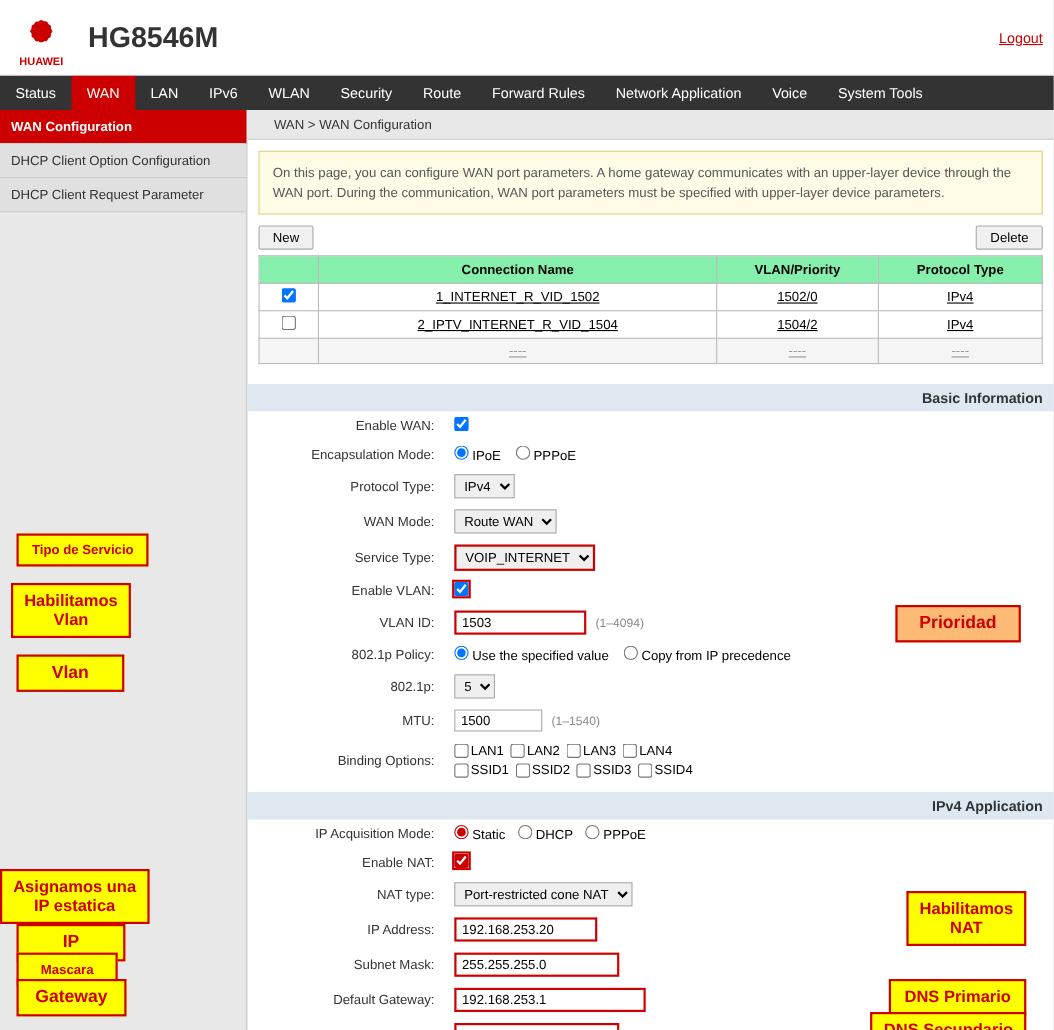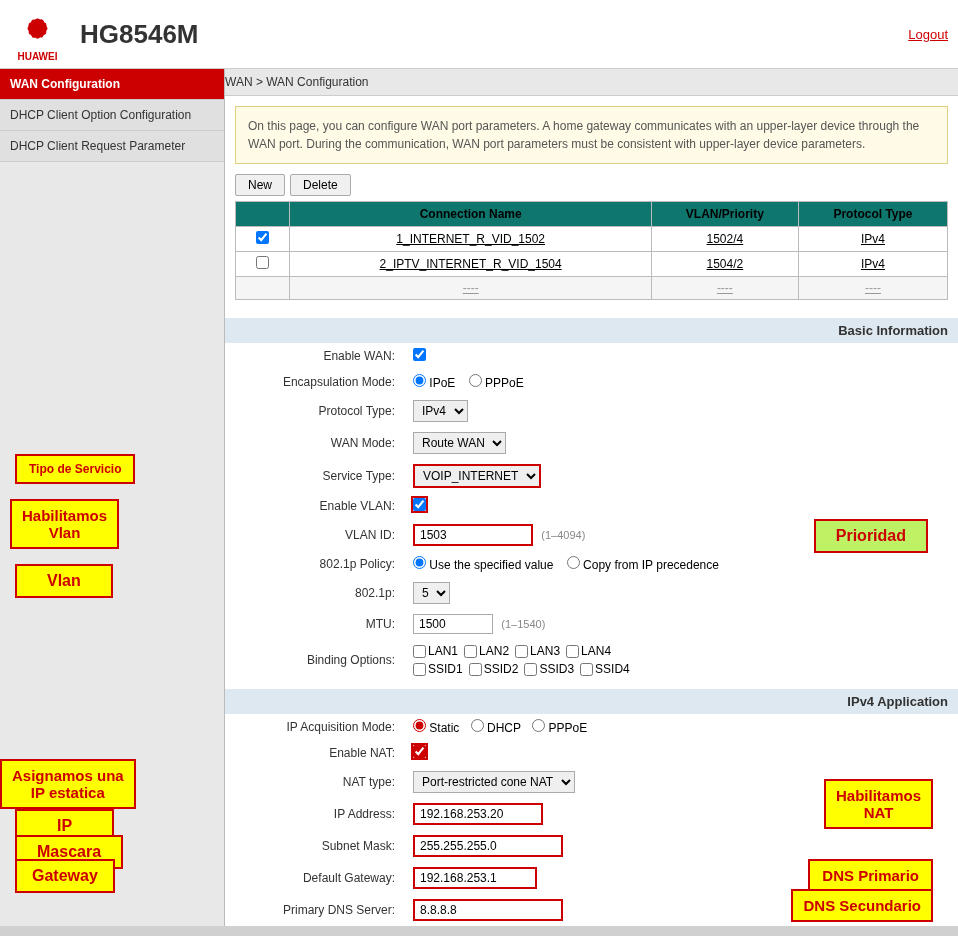--- a/index.html
+++ b/index.html
@@ -20,30 +20,30 @@
 
     
     .main-layout { display: flex; min-height: 850px; }
     .sidebar { background: #e8e8e8; width: 225px; flex-shrink: 0; border-right: 1px solid #bbb; }
     .sidebar-item { padding: 8px 10px; font-size: 12px; cursor: pointer; border-bottom: 1px solid #ccc; }
     .sidebar-item.active { background: #c00; color: white; font-weight: bold; }
     .sidebar-item:not(.active) { background: #e0e0e0; color: #333; }
 
     
     .content { flex: 1; background: white; padding: 0; }
-    .breadcrumb { background: #e8e8e8; padding: 6px 0; font-size: 12px; color: #333; border-bottom: 1px solid #ccc; }
+    .breadcrumb { background: #e8e8e8; padding: 6px 24px; font-size: 12px; color: #333; border-bottom: 1px solid #ccc; }
     .info-box { background: #fffbe6; border: 1px solid #e0d080; margin: 10px; padding: 10px 12px; font-size: 12px; color: #555; line-height: 1.5; }
 
     
     .table-area { padding: 0 10px 10px 10px; }
-    .table-buttons { display: flex; justify-content: flex-start; gap: 5px; margin-bottom: 5px; }
+    .table-buttons { display: flex; justify-content: space-between; gap: 5px; margin-bottom: 5px; }
     .btn { padding: 3px 12px; font-size: 12px; cursor: pointer; border: 1px solid #aaa; background: #f0f0f0; border-radius: 2px; }
 
     table.config-table { width: 100%; border-collapse: collapse; font-size: 12px; }
-    table.config-table th { background: #0f766e; border: 1px solid #bbb; padding: 5px 1px; text-align: center; }
+    table.config-table th { background: #86efac; border: 1px solid #bbb; padding: 5px 1px; text-align: center; }
     table.config-table td { border: 1px solid #bbb; padding: 4px 8px; text-align: center; text-decoration: underline; }
     table.config-table tr.dashes td { background: #f5f5f5; color: #999; }
 
     
     .section-title { background: #dde8f0; font-weight: bold; font-size: 13px; padding: 5px 10px; margin-top: 8px; color: #333; text-align: right; }
     .form-table { width: 100%; border-collapse: collapse; }
     .form-table td { padding: 5px 8px; vertical-align: middle; font-size: 12px; }
     .form-table td.label-cell { width: 180px; color: #333; text-align: right; padding-right: 10px; white-space: nowrap; }
     .form-table td.value-cell { }
 
@@ -78,54 +78,67 @@
           <ellipse cx="27.5" cy="22.5" rx="10" ry="5" fill="#c00" transform="rotate(-60 27.5 22.5)"></ellipse>
           <ellipse cx="27.5" cy="22.5" rx="10" ry="5" fill="#c00" transform="rotate(120 27.5 22.5)"></ellipse>
         </svg>
         <span class="logo-text">HUAWEI</span>
       </div>
       <span class="model-name">HG8546M</span>
     </div>
     <button class="logout-btn">Logout</button>
   </div>
 
+  <div class="nav">
+    <div class="nav-item">Status</div>
+    <div class="nav-item active">WAN</div>
+    <div class="nav-item">LAN</div>
+    <div class="nav-item">IPv6</div>
+    <div class="nav-item">WLAN</div>
+    <div class="nav-item">Security</div>
+    <div class="nav-item">Route</div>
+    <div class="nav-item">Forward Rules</div>
+    <div class="nav-item">Network Application</div>
+    <div class="nav-item">Voice</div>
+    <div class="nav-item">System Tools</div>
+  </div>
 
   <div class="main-layout">
 
     <div class="sidebar">
       <div class="sidebar-item active">WAN Configuration</div>
       <div class="sidebar-item">DHCP Client Option Configuration</div>
       <div class="sidebar-item">DHCP Client Request Parameter</div>
     </div>
 
     <div class="content" style="position:relative;">
 
       <div class="breadcrumb">WAN &gt; WAN Configuration</div>
 
-      <div class="info-box">On this page, you can configure WAN port parameters. A home gateway communicates with an upper-layer device through the WAN port. During the communication, WAN port parameters must be consistent with upper-layer device parameters.</div>
+      <div class="info-box">On this page, you can configure WAN port parameters. A home gateway communicates with an upper-layer device through the WAN port. During the communication, WAN port parameters must be specified with upper-layer device parameters.</div>
 
       <div class="table-area">
         <div class="table-buttons">
           <button class="btn">New</button>
           <button class="btn">Delete</button>
         </div>
         <table class="config-table">
           <thead>
             <tr>
               <th></th>
               <th>Connection Name</th>
               <th>VLAN/Priority</th>
               <th>Protocol Type</th>
             </tr>
           </thead>
           <tbody>
             <tr>
               <td><input type="checkbox" checked="" style=""></td>
               <td>1_INTERNET_R_VID_1502</td>
-              <td>1502/4</td>
+              <td>1502/0</td>
               <td>IPv4</td>
             </tr>
             <tr>
               <td><input type="checkbox" style=""></td>
               <td>2_IPTV_INTERNET_R_VID_1504</td>
               <td>1504/2</td>
               <td>IPv4</td>
             </tr>
             <tr class="dashes">
               <td></td>
@@ -267,21 +280,21 @@
         </tr>
         <tr>
           <td class="label-cell">Subnet Mask:</td>
           <td class="value-cell">
             <input type="text" class="highlight" value="255.255.255.0" style="width: 150px;">
           </td>
         </tr>
         <tr>
           <td class="label-cell">Default Gateway:</td>
           <td class="value-cell">
-            <input type="text" class="highlight" value="192.168.253.1" style="width: 124px;">
+            <input type="text" class="highlight" value="192.168.253.1" style="width: 174px;">
           </td>
         </tr>
         <tr>
           <td class="label-cell">Primary DNS Server:</td>
           <td class="value-cell">
             <input type="text" class="highlight" value="8.8.8.8" style="width: 150px;">
           </td>
         </tr>
 
       </tbody>
@@ -290,25 +303,25 @@
       <div style="position:absolute; top:385px; left:-210px; background:#ffff00; border:2.5px solid #c00; color:#c00; font-weight:bold; font-size:12px; padding:6px 12px; text-align:center; white-space:nowrap; z-index:20;">Tipo de Servicio</div>
 
       <div style="position:absolute; top:430px; left:-215px; background:#ffff00; border:2.5px solid #c00; color:#c00; font-weight:bold; font-size:15px; padding:6px 10px; text-align:center; z-index:20;">Habilitamos<br>Vlan</div>
 
       <div style="position:absolute; top:495px; left:-210px; background:#ffff00; border:2.5px solid #c00; color:#c00; font-weight:bold; font-size:16px; padding:6px 30px; text-align:center; z-index:20;">Vlan</div>
 
       <div style="position:absolute; top:690px; left:-225px; background:#ffff00; border:2.5px solid #c00; color:#c00; font-weight:bold; font-size:15px; padding:6px 10px; text-align:center; z-index:20;">Asignamos una<br>IP estatica</div>
 
       <div style="position:absolute; top:740px; left:-210px; background:#ffff00; border:2.5px solid #c00; color:#c00; font-weight:bold; font-size:16px; padding:6px 40px; text-align:center; z-index:20;">IP</div>
 
-      <div style="position:absolute; top:766px; left:-210px; background:#ffff00; border:2.5px solid #c00; color:#c00; font-weight:bold; font-size:16px; padding:6px 20px; text-align:center; z-index:20;">Mascara</div>
+      <div style="position:absolute; top:766px; left:-210px; background:#ffff00; border:2.5px solid #c00; color:#c00; font-weight:bold; font-size:12px; padding:6px 20px; text-align:center; z-index:20;">Mascara</div>
 
       <div style="position:absolute; top:790px; left:-210px; background:#ffff00; border:2.5px solid #c00; color:#c00; font-weight:bold; font-size:16px; padding:6px 15px; z-index:20;">Gateway</div>
 
-      <div style="position:absolute; top:450px; right:30px; background:#bef264; border:2.5px solid #c00; color:#c00; font-weight:bold; font-size:16px; padding:6px 20px; text-align:center; z-index:20;">Prioridad</div>
+      <div style="position:absolute; top:450px; right:30px; background:#fdba74; border:2.5px solid #c00; color:#c00; font-weight:bold; font-size:16px; padding:6px 20px; text-align:center; z-index:20;">Prioridad</div>
 
       <div style="position:absolute; top:710px; right:25px; background:#ffff00; border:2.5px solid #c00; color:#c00; font-weight:bold; font-size:15px; padding:6px 10px; text-align:center; z-index:20;">Habilitamos<br>NAT</div>
 
       <div style="position:absolute; top:790px; right:25px; background:#ffff00; border:2.5px solid #c00; color:#c00; font-weight:bold; font-size:15px; padding:6px 12px; text-align:center; z-index:20;">DNS Primario</div>
 
       <div style="position:absolute; top:820px; right:25px; background:#ffff00; border:2.5px solid #c00; color:#c00; font-weight:bold; font-size:15px; padding:6px 10px; text-align:center; z-index:20;">DNS Secundario</div>
 
     </div>
   </div>
 

